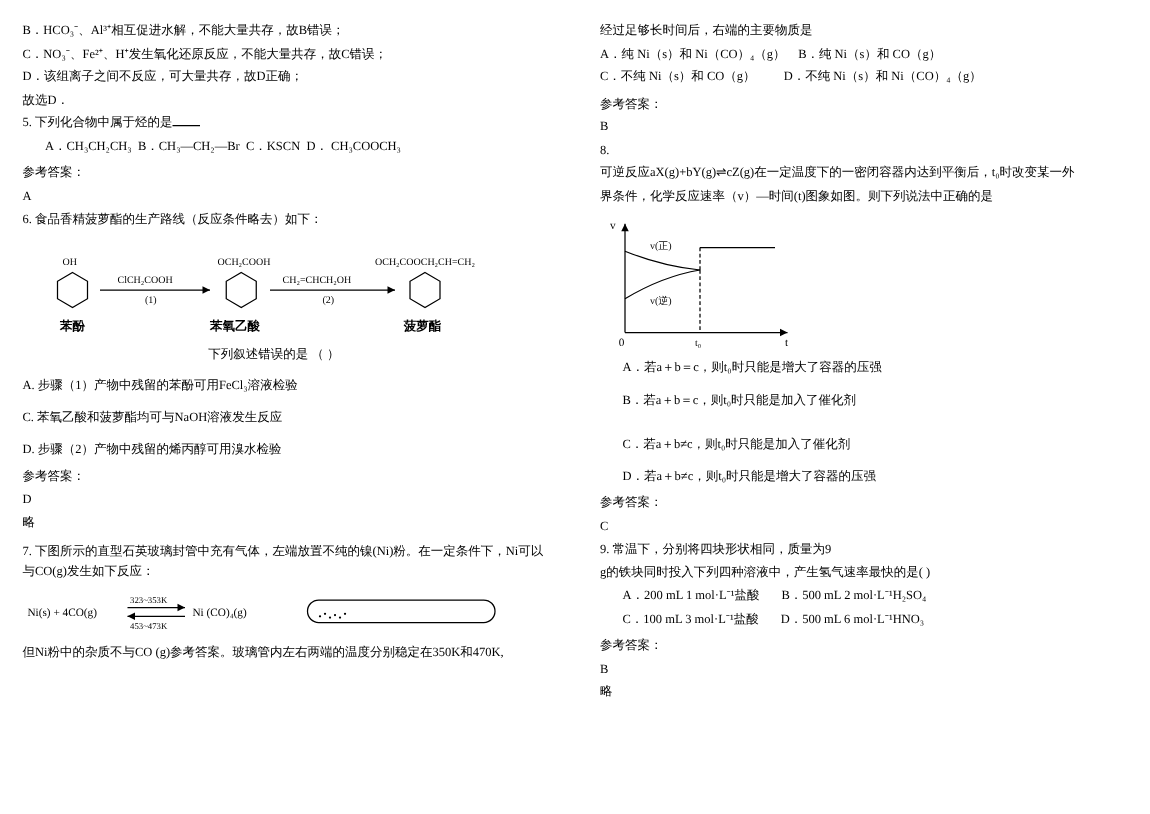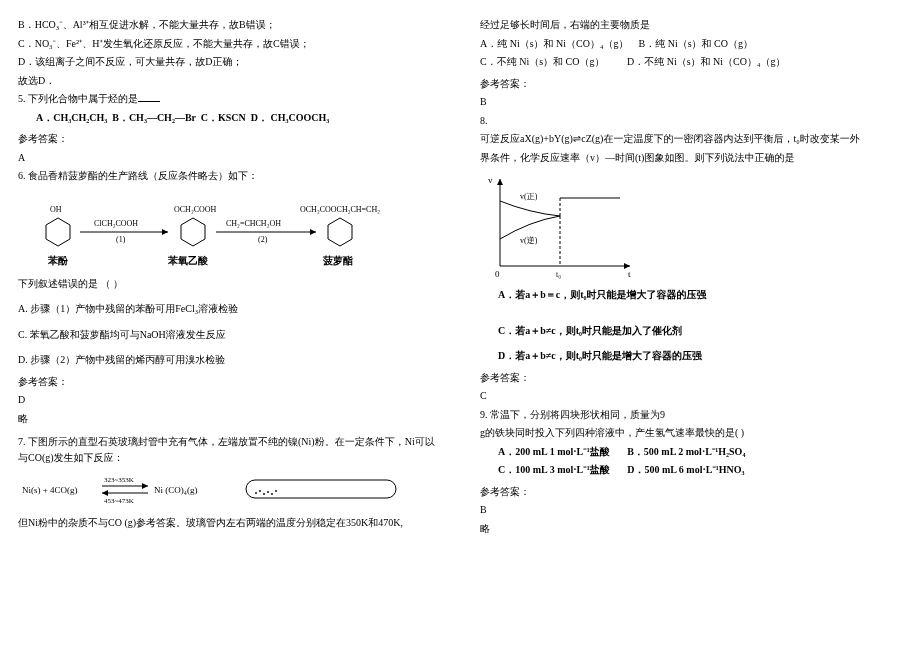--- a/index.html
+++ b/index.html
@@ -13,21 +13,21 @@
     gap: 40px;
   }
   .col {
     flex: 1;
     min-width: 0;
   }
   .line {
     margin: 3px 0;
     line-height: 1.55;
   }
-  .indent { padding-left: 18px; font-weight: bold; }
+  .indent { padding-left: 18px; }
   .answer-hdr {
     font-weight: normal;
     margin-top: 6px;
     margin-bottom: 2px;
   }
   svg { display: block; margin: 6px 0; }
   .blank { display:inline-block; border-bottom:1px solid #000; width:22px; height:9px; vertical-align:baseline;}
 </style>
 </head>
 <body>
@@ -72,21 +72,21 @@
 
     <line x1="198" y1="42" x2="298" y2="42" stroke="#000"></line>
     <polygon points="298,42 292,39 292,45" fill="#000"></polygon>
     <text x="208" y="36" font-size="8">CH₂=CHCH₂OH</text>
     <text x="240" y="52" font-size="8">(2)</text>
 
     <text x="30" y="74" font-size="10" font-weight="bold">苯酚</text>
     <text x="150" y="74" font-size="10" font-weight="bold">苯氧乙酸</text>
     <text x="305" y="74" font-size="10" font-weight="bold">菠萝酯</text>
   </svg>
-  <div class="line" style="text-align:left; padding-right:20px;">下列叙述错误的是      （    ）</div>
+  <div class="line" style="text-align:center; padding-right:20px;">下列叙述错误的是      （    ）</div>
 
   <div class="line" style="margin-top:10px">A. 步骤（1）产物中残留的苯酚可用FeCl₃溶液检验</div>
   <div class="line" style="margin-top:10px">C. 苯氧乙酸和菠萝酯均可与NaOH溶液发生反应</div>
   <div class="line" style="margin-top:10px">D. 步骤（2）产物中残留的烯丙醇可用溴水检验</div>
 
   <div class="line answer-hdr">参考答案：</div>
   <div class="line">D</div>
   <div class="line">略</div>
 
   <div class="line" style="margin-top:8px">7. 下图所示的直型石英玻璃封管中充有气体，左端放置不纯的镍(Ni)粉。在一定条件下，Ni可以与CO(g)发生如下反应：</div>
@@ -151,20 +151,21 @@
     <text x="76" y="106" font-size="8">t₀</text>
 
     <line x1="80" y1="27" x2="140" y2="27" stroke="#000"></line>
     <line x1="80" y1="27" x2="80" y2="45" stroke="#000" stroke-dasharray="3,2"></line>
 
     <text x="40" y="28" font-size="8">v(正)</text>
     <text x="40" y="72" font-size="8">v(逆)</text>
   </svg>
 
   <div class="line indent" style="margin-top:6px">A．若a＋b＝c，则t₀时只能是增大了容器的压强</div>
+  <div class="line indent" style="margin-top:10px">B．若a＋b＝c，则t₀时只能是加入了催化剂</div>
   <div class="line indent" style="margin-top:20px">C．若a＋b≠c，则t₀时只能是加入了催化剂</div>
   <div class="line indent" style="margin-top:10px">D．若a＋b≠c，则t₀时只能是增大了容器的压强</div>
 
   <div class="line answer-hdr">参考答案：</div>
   <div class="line">C</div>
 
   <div class="line">9. 常温下，分别将四块形状相同，质量为9</div>
   <div class="line">g的铁块同时投入下列四种溶液中，产生氢气速率最快的是(      )</div>
   <div class="line indent">
     <span>A．200 mL 1 mol·L⁻¹盐酸</span>

